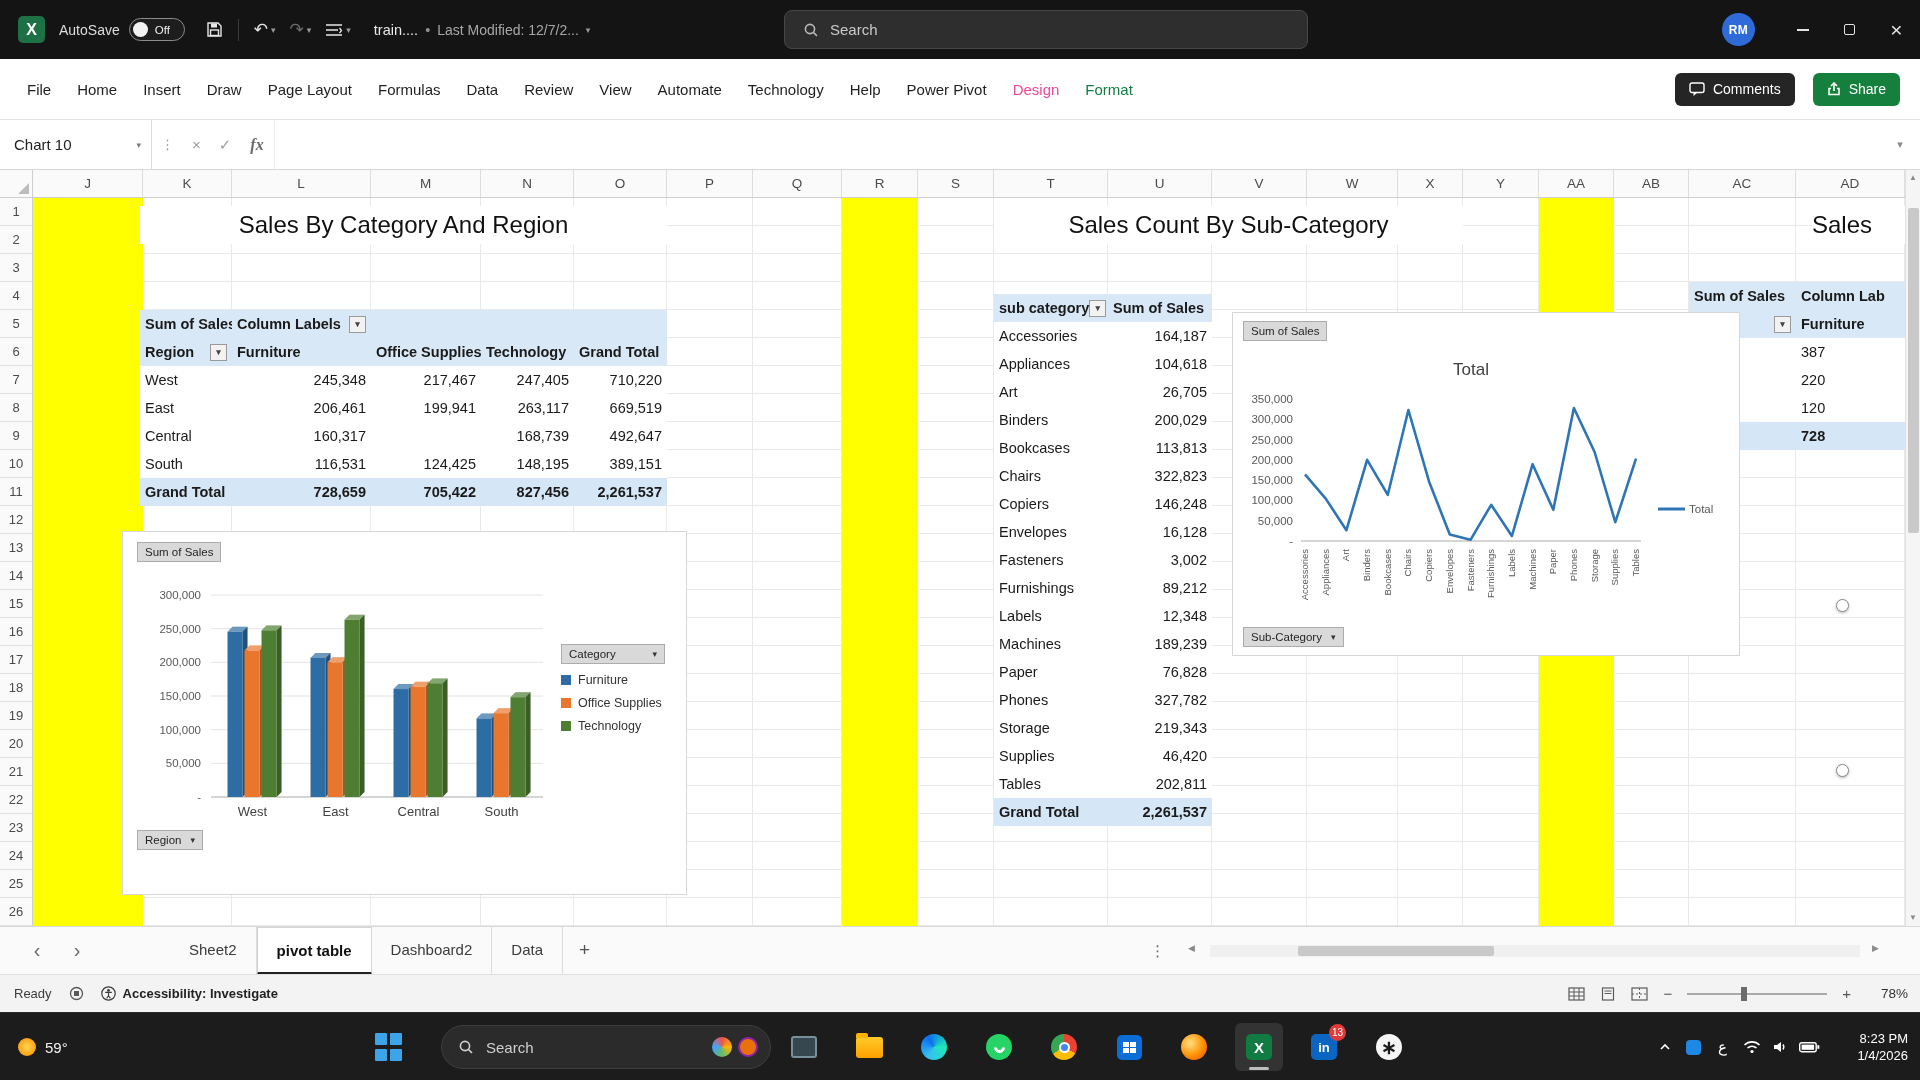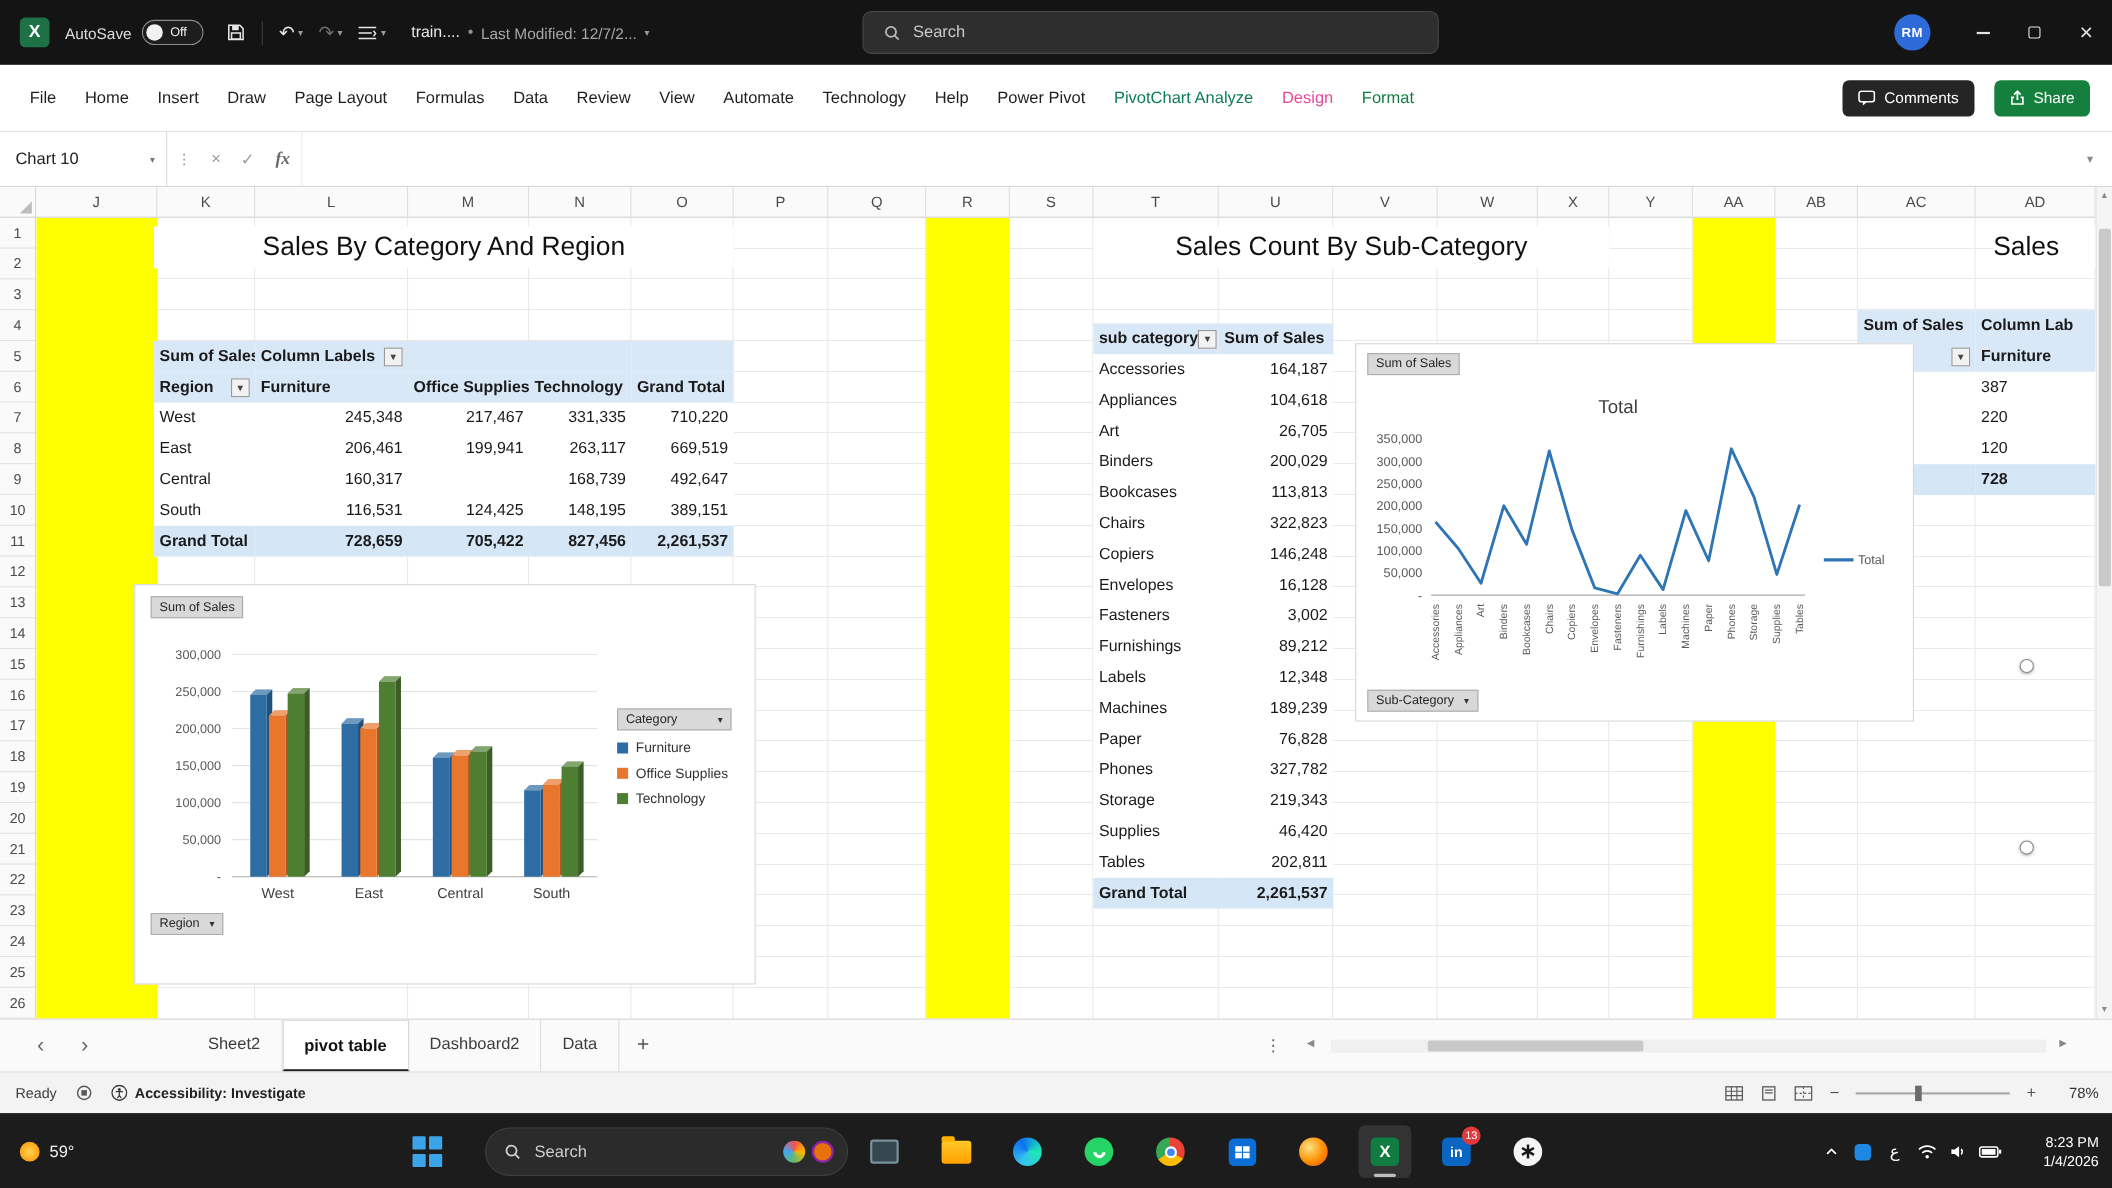--- a/index.html
+++ b/index.html
@@ -214,21 +214,20 @@
         <div class="rtab">Draw</div>
         <div class="rtab">Page Layout</div>
         <div class="rtab">Formulas</div>
         <div class="rtab">Data</div>
         <div class="rtab">Review</div>
         <div class="rtab">View</div>
         <div class="rtab">Automate</div>
         <div class="rtab">Technology</div>
         <div class="rtab">Help</div>
         <div class="rtab">Power Pivot</div>
-        <div class="rtab" style="color: rgb(14, 124, 90);">PivotChart Analyze</div>
         <div class="rtab" style="color: #ec4899;">Design</div>
         <div class="rtab" style="color: rgb(16, 124, 65);">Format</div>
       </div>
     <div id="ribbon-right">
       <div class="pill" id="comments-btn">
         <svg width="16" height="15" viewBox="0 0 16 15">
             <rect x="1" y="1" width="14" height="9.5" rx="2" stroke="#fff" fill="none" stroke-width="1.4"></rect>
             <path d="M4.5 10.5 L4.5 14 L8.5 10.5 Z" fill="#fff"></path>
           </svg>
         <span>Comments</span>
@@ -327,21 +326,21 @@
             <div class="pcell phead b fx2" style="width: 92px;">Region<span class="dropbtn">▾</span></div>
             <div class="pcell phead b" style="width: 139px;">Furniture</div>
             <div class="pcell phead b" style="width: 110px;">Office Supplies</div>
             <div class="pcell phead b" style="width: 93px;">Technology</div>
             <div class="pcell phead b" style="width: 93px;">Grand Total</div>
           </div>
           <div class="prow">
             <div class="pcell " style="width: 92px;">West</div>
             <div class="pcell r" style="width: 139px;">245,348</div>
             <div class="pcell r" style="width: 110px;">217,467</div>
-            <div class="pcell r" style="width: 93px;">331,335</div>
+            <div class="pcell r" style="width: 93px;">247,405</div>
             <div class="pcell r" style="width: 93px;">710,220</div>
           </div>
           <div class="prow">
             <div class="pcell " style="width: 92px;">East</div>
             <div class="pcell r" style="width: 139px;">206,461</div>
             <div class="pcell r" style="width: 110px;">199,941</div>
             <div class="pcell r" style="width: 93px;">263,117</div>
             <div class="pcell r" style="width: 93px;">669,519</div>
           </div>
           <div class="prow">

